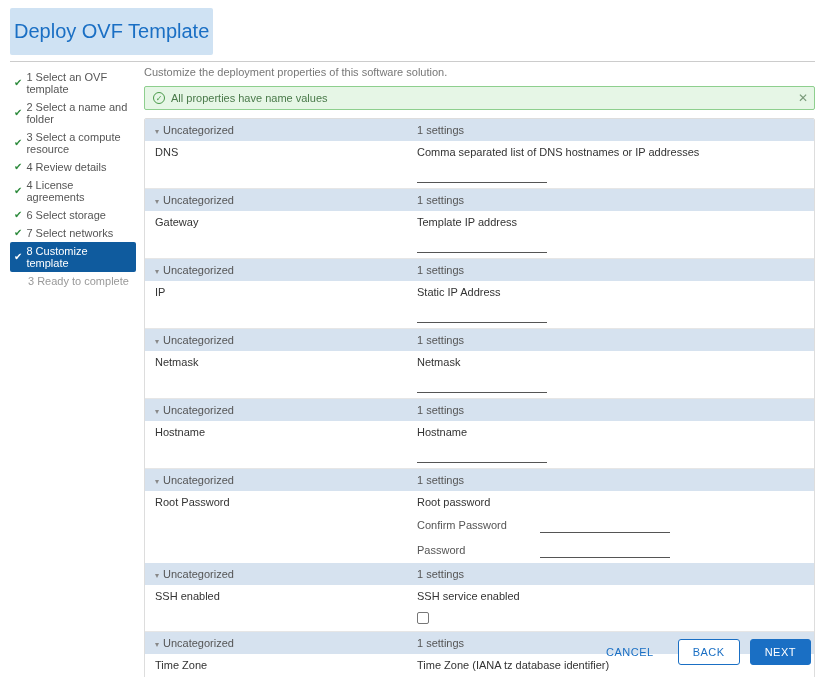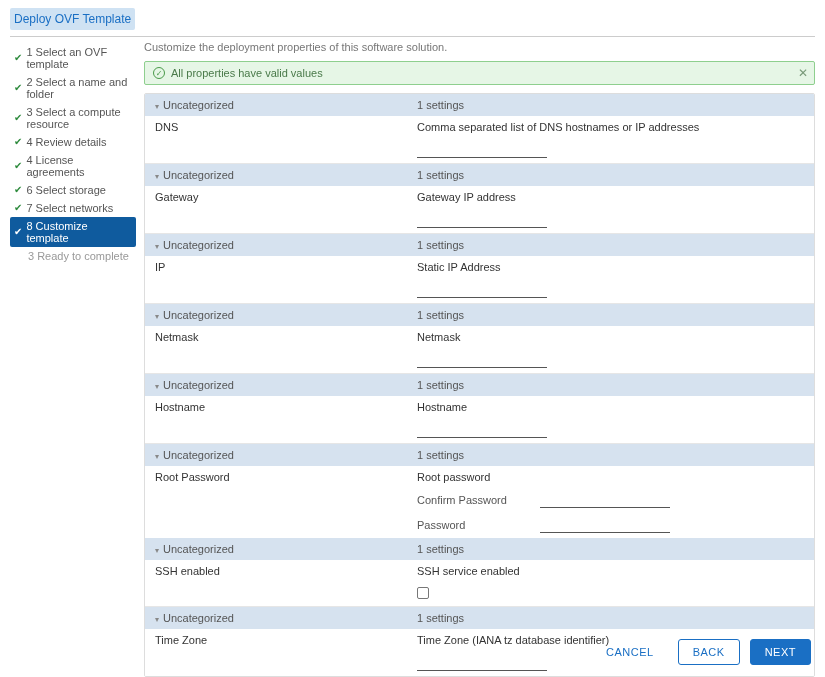--- a/index.html
+++ b/index.html
@@ -1,18 +1,18 @@
 <!DOCTYPE html>
 <html><head>
 <meta charset="utf-8">
 <style>
   * { box-sizing: border-box; }
   html, body { margin:0; padding:0; font-family: Arial, Helvetica, sans-serif; font-size:11px; color:#333; background:#fff; }
   .page { width:825px; height:677px; position:relative; padding:8px 10px 0 10px; }
-  .title { font-size:12px; color:#1a6fc4; padding:4px 4px; background:#cfe2f3; display:inline-block; border-radius:2px;text-align:center; }
+  .title { font-size:20px; color:#1a6fc4; padding:12px 4px; background:#cfe2f3; display:inline-block; border-radius:2px;text-align:center; }
   .hr { border-top:1px solid #ccc; margin:6px 0 4px 0; }
   .body { display:flex; gap:8px; }
   .sidebar { width:126px; flex-shrink:0; padding-top:2px; }
   .step { display:flex; align-items:center; gap:4px; padding:3px 4px; border-radius:2px; color:#555; cursor:pointer; }
   .step .chk { color:#2e8b3d; font-size:10px; line-height:1; }
   .step.active { background:#0f5b9e; color:#fff; }
   .step.active .chk { color:#fff; }
   .step.disabled { color:#999; cursor:default; }
   .content { flex:1; min-width:0; }
   .content-head { color:#555; margin-bottom:2px; }
@@ -87,21 +87,21 @@
           <span style="width:10px"></span>
           <span>3 Ready to complete</span>
         </div>
     </div>
 
     <div class="content">
       <div class="content-sub">Customize the deployment properties of this software solution.</div>
 
       <div class="valid-banner">
         <span class="circle-check">✓</span>
-        <span>All properties have valid values</span>
+        <span>All properties have name values</span>
         <span class="close">✕</span>
       </div>
 
       <div class="panel">
 
         <div class="row grouphead">
           <div class="cell-l"><span class="chev">▾</span><span>Uncategorized</span></div>
           <div class="cell-r">1 settings</div>
         </div>
         <div class="row prop">
@@ -112,21 +112,21 @@
             <div class="cell-l"></div>
             <div class="cell-r"><input class="under-input" value="" style=""></div>
           </div>
 
         <div class="row grouphead">
           <div class="cell-l"><span class="chev">▾</span><span>Uncategorized</span></div>
           <div class="cell-r">1 settings</div>
         </div>
         <div class="row prop">
           <div class="cell-l">Gateway</div>
-          <div class="cell-r">Gateway IP address</div>
+          <div class="cell-r">Template IP address</div>
         </div>
         <div class="row inputrow">
             <div class="cell-l"></div>
             <div class="cell-r"><input class="under-input" value="" style=""></div>
           </div>
 
         <div class="row grouphead">
           <div class="cell-l"><span class="chev">▾</span><span>Uncategorized</span></div>
           <div class="cell-r">1 settings</div>
         </div>

